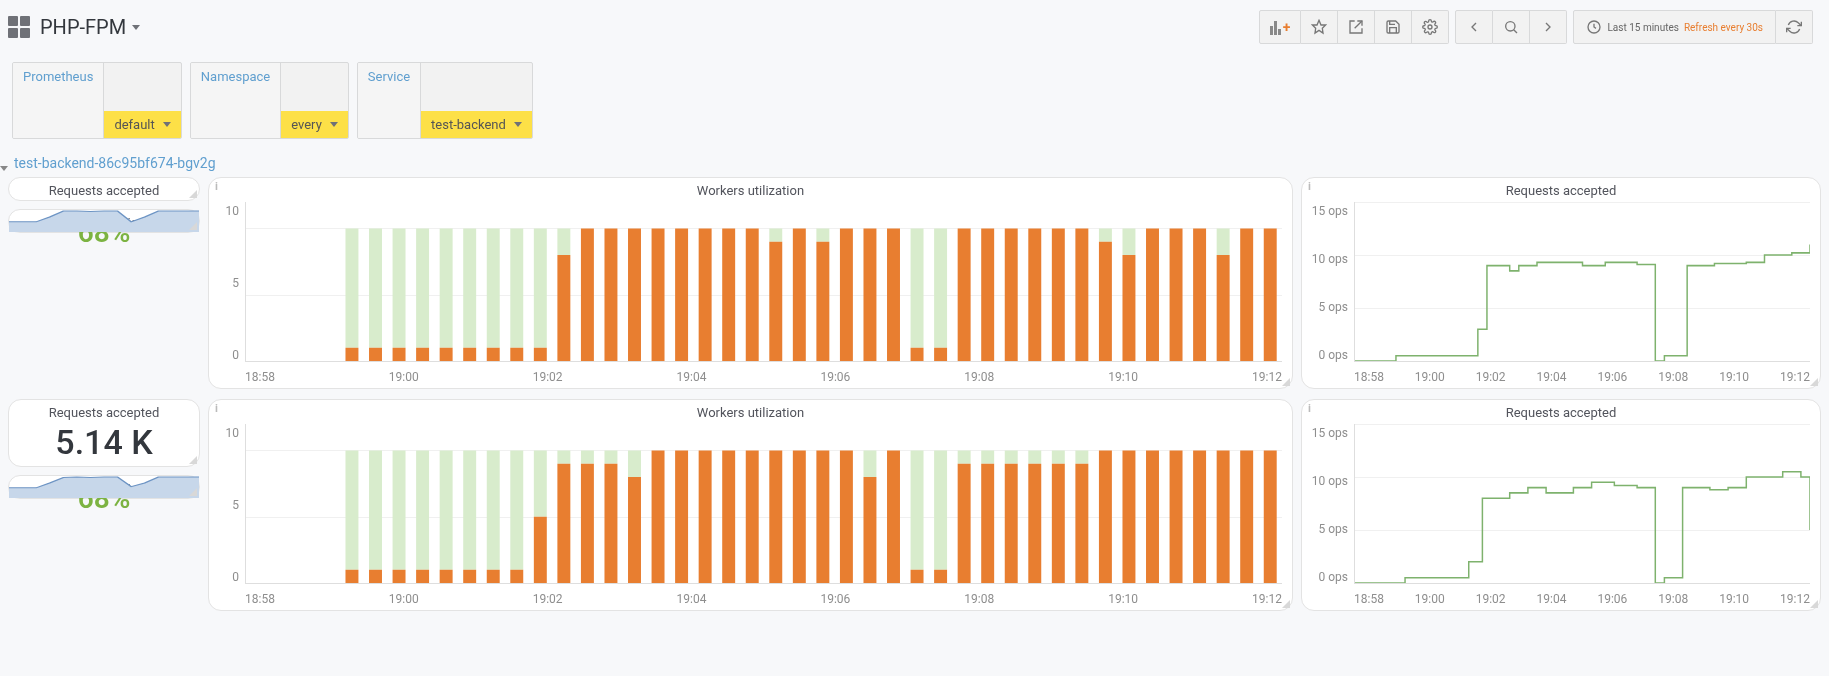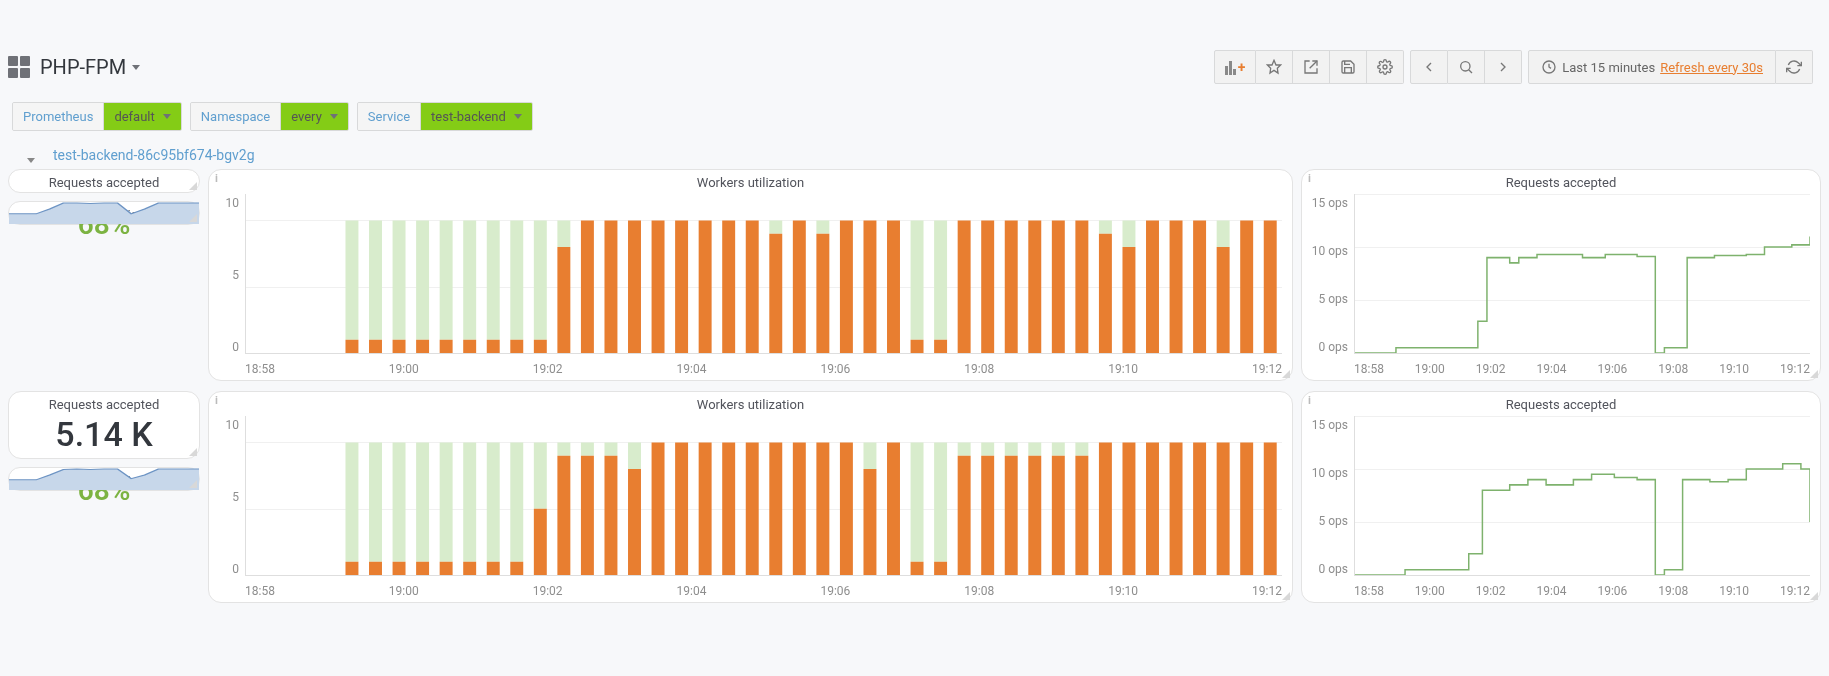--- a/index.html
+++ b/index.html
@@ -29,21 +29,20 @@
     color: var(--text);
     font-size: 13px;
     width: 1829px;
   }
   
   .top {
     display: flex;
     align-items: center;
     padding: 6px 16px 6px 8px;
     height: 54px;
-    margin-top: 40px;
   }
   .dash-icon {
     display: inline-flex;
     flex-wrap: wrap;
     width: 22px; height: 22px;
     gap: 2px;
     margin-right: 10px;
   }
   .dash-icon span {
     width: 10px; height: 10px;
@@ -76,22 +75,22 @@
     background: var(--toolbar-bg);
     border: 1px solid var(--toolbar-border);
     color: #666;
     font-size: 14px;
     cursor: pointer;
   }
   .tb-group .tb-btn + .tb-btn { border-left: none; }
   .tb-btn:first-child { border-radius: 2px 0 0 2px; }
   .tb-btn:last-child  { border-radius: 0 2px 2px 0; }
   .tb-ico-svg { width: 16px; height: 16px; }
-  .time-range { font-size: 13px; gap: 5px; padding: 0 12px; }
-  .time-range .refresh { color: var(--orange-light); text-decoration: underline; }
+  .time-range { font-size: 10px; gap: 5px; padding: 0 12px; }
+  .time-range .refresh { color: var(--orange-light); }
   .bars-icon span { display:inline-block; width:3px; margin-right:1px; background:#898989; vertical-align:bottom; }
   .bars-icon .b1{height:9px} .bars-icon .b2{height:14px} .bars-icon .b3{height:6px}
   .bars-plus { color: var(--orange-light); font-weight: bold; font-size: 14px; margin-left:1px; }
 
   
   .vars {
     display: flex;
     gap: 8px;
     padding: 8px 12px 14px;
   }
@@ -106,32 +105,33 @@
   }
   .var .lbl {
     padding: 6px 10px;
     color: var(--link);
     border-right: 1px solid var(--toolbar-border);
     background: #f5f5f5;
     text-align: center;
   }
   .var .val {
     padding: 6px 10px;
-    background: #84cc16;
+    background: #fde047;
     color: #555;
     display: flex;
     align-items: center;
+    margin-top: 48px;
   }
 
   
   .row-hdr {
     display: flex;
     align-items: flex-end;
-    gap: 18px;
-    padding: 2px 27px 6px;
+    gap: 6px;
+    padding: 2px 0 6px;
     color: var(--link);
     font-size: 14px;
     cursor: pointer;
   }
   .row-hdr .chev {
     width:0;height:0;
     border-left:4px solid transparent;
     border-right:4px solid transparent;
     border-top:5px solid #888;
   }

